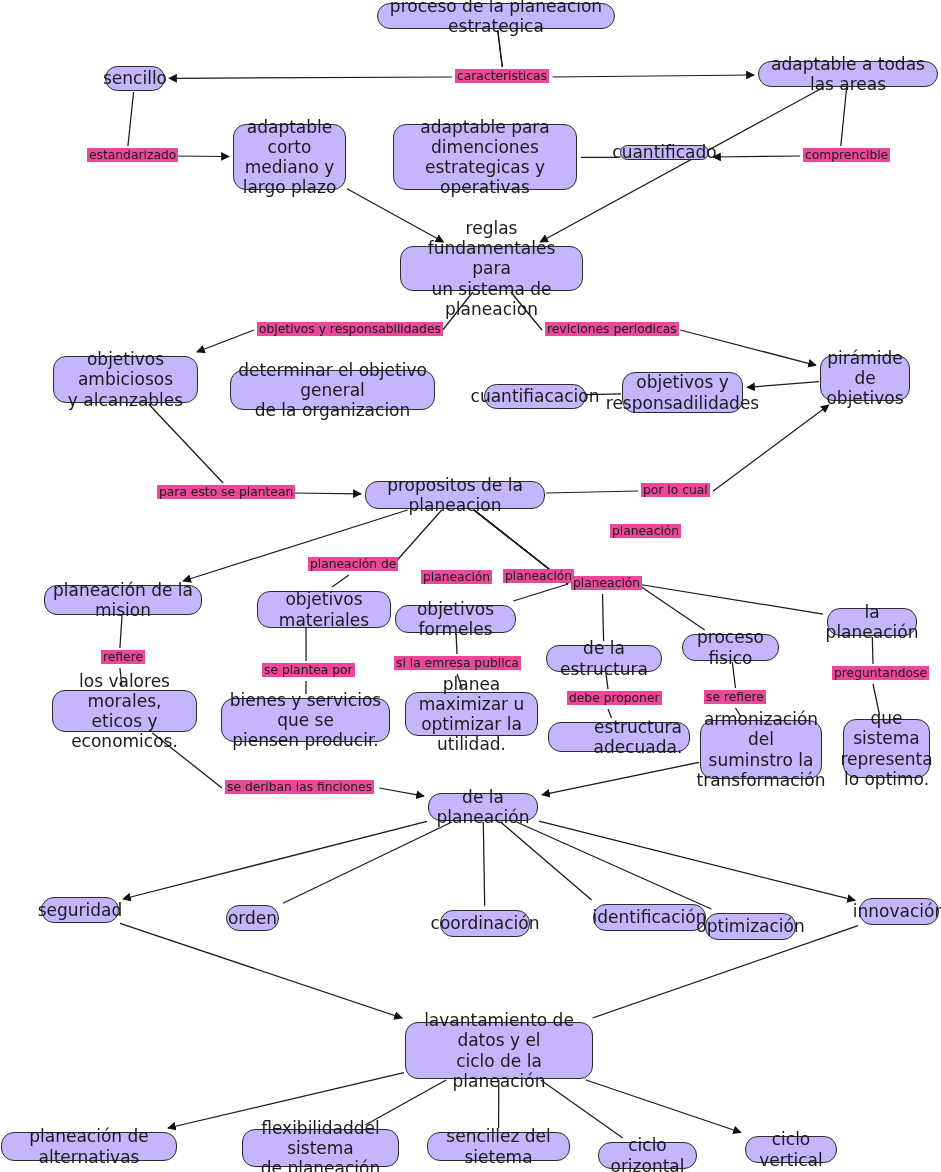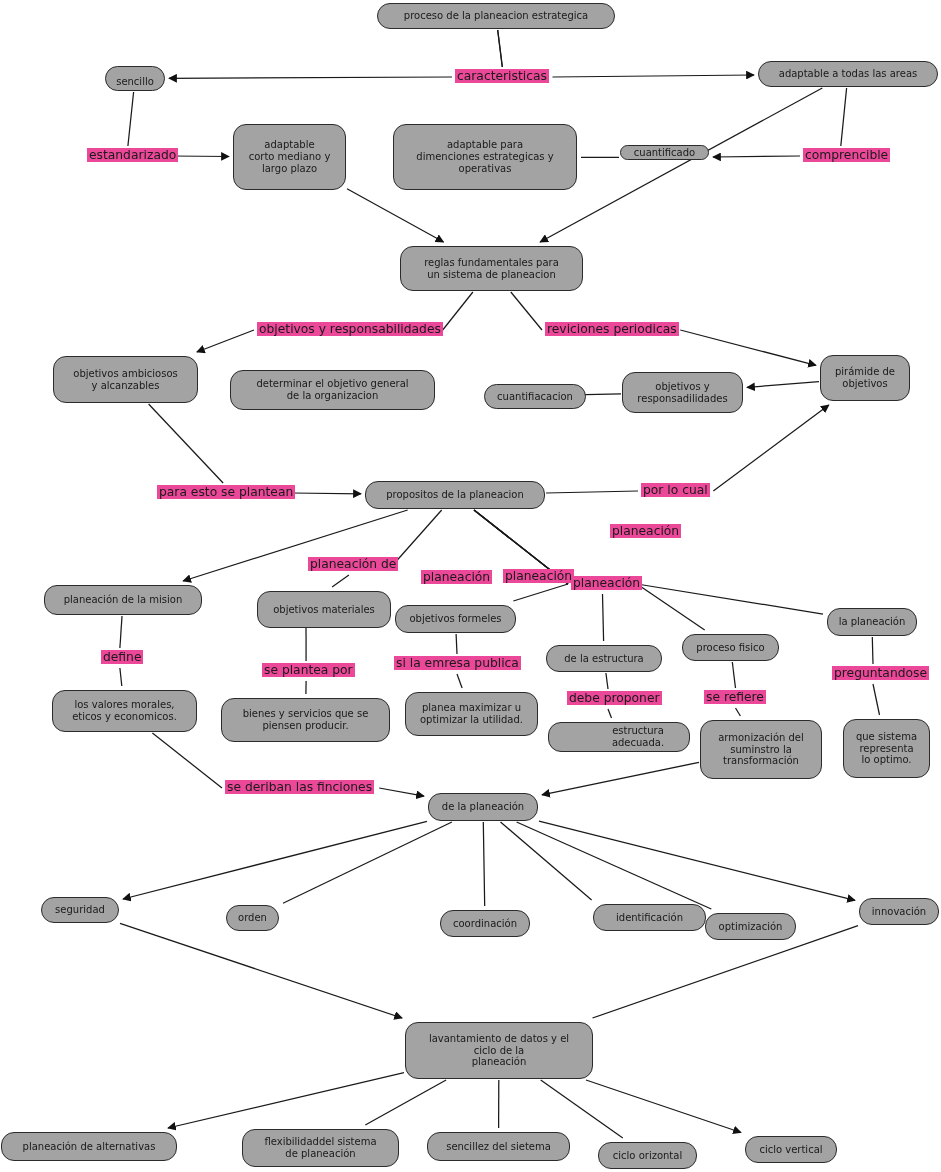--- a/index.html
+++ b/index.html
@@ -22,29 +22,29 @@
     position: absolute;
     left: 0;
     top: 0;
     width: 941px;
     height: 1172px;
     pointer-events: none;
   }
   .node {
     position: absolute;
     box-sizing: border-box;
-    background: #a3a3a3;
+    background: #c4b5fd;
     border: 1.2px solid #2b2b2b;
     border-radius: 13px;
     display: flex;
     align-items: center;
     justify-content: center;
     text-align: center;
     color: #1a1a1a;
-    font-size: 10px;
+    font-size: 17px;
     line-height: 1.18;
     padding: 2px 6px;
     white-space: pre-line;
     z-index: 3;
   }
   .linklabel {
     position: absolute;
     color: #1a1a1a;
     font-size: 12.3px;
     line-height: 1.15;
@@ -193,21 +193,21 @@
       <div class="linklabel" style="left: 803px; top: 148px;">comprencible</div>
       <div class="linklabel" style="left: 257px; top: 322px;">objetivos y responsabilidades</div>
       <div class="linklabel" style="left: 545px; top: 322px;">reviciones periodicas</div>
       <div class="linklabel" style="left: 157px; top: 485px;">para esto se plantean</div>
       <div class="linklabel" style="left: 641px; top: 483px;">por lo cual</div>
       <div class="linklabel" style="left: 610px; top: 524px;">planeación</div>
       <div class="linklabel" style="left: 308px; top: 557px;">planeación de</div>
       <div class="linklabel" style="left: 421px; top: 570px;">planeación</div>
       <div class="linklabel" style="left: 503px; top: 569px;">planeación</div>
       <div class="linklabel" style="left: 571px; top: 576px;">planeación</div>
-      <div class="linklabel" style="left: 101px; top: 650px;">define</div>
+      <div class="linklabel" style="left: 101px; top: 650px;">refiere</div>
       <div class="linklabel" style="left: 262px; top: 663px;">se plantea por</div>
       <div class="linklabel" style="left: 394px; top: 656px;">si la emresa publica</div>
       <div class="linklabel" style="left: 567px; top: 691px;">debe proponer</div>
       <div class="linklabel" style="left: 704px; top: 690px;">se refiere</div>
       <div class="linklabel" style="left: 832px; top: 666px;">preguntandose</div>
       <div class="linklabel" style="left: 225px; top: 780px;">se deriban las finciones</div>
     </div>
 </div>
 
 </body></html>

